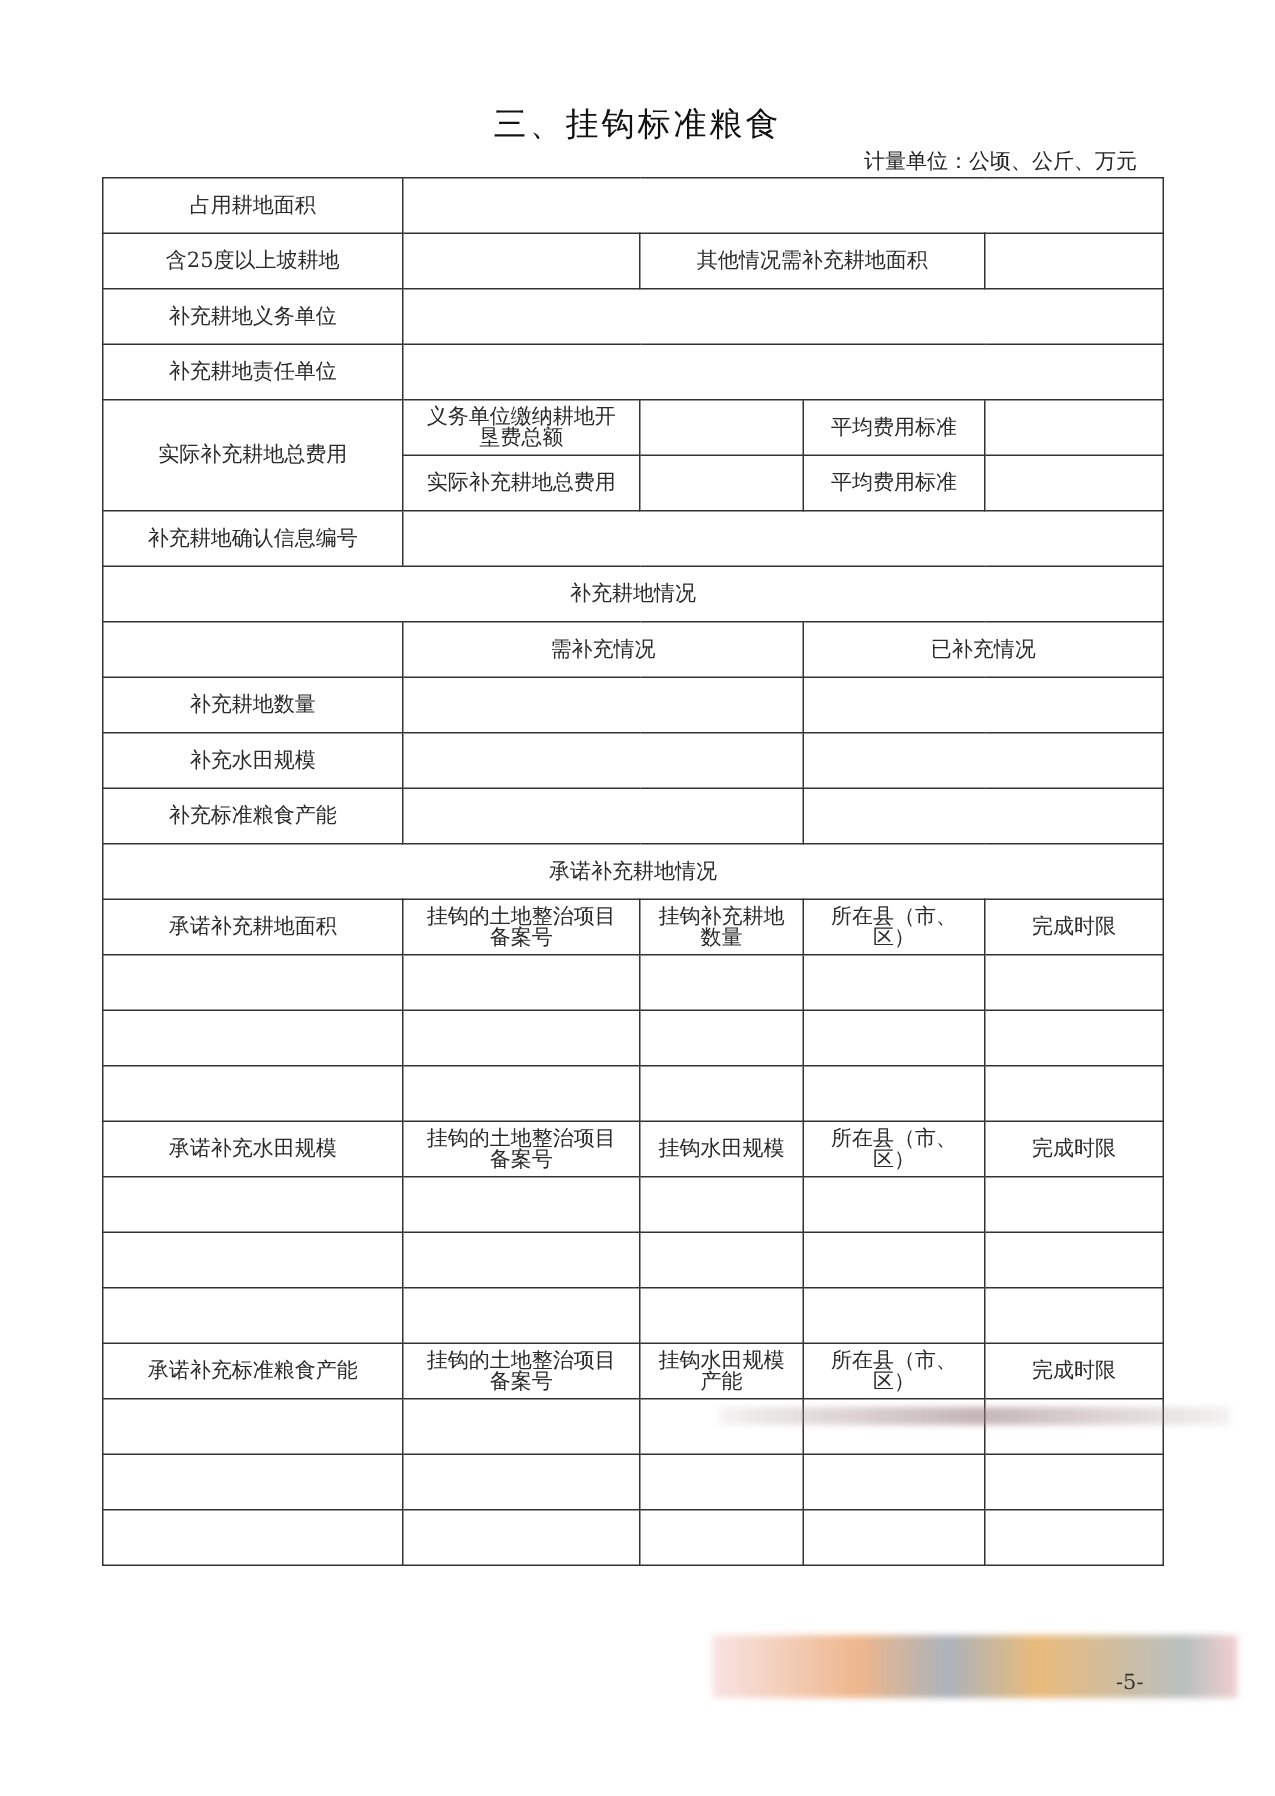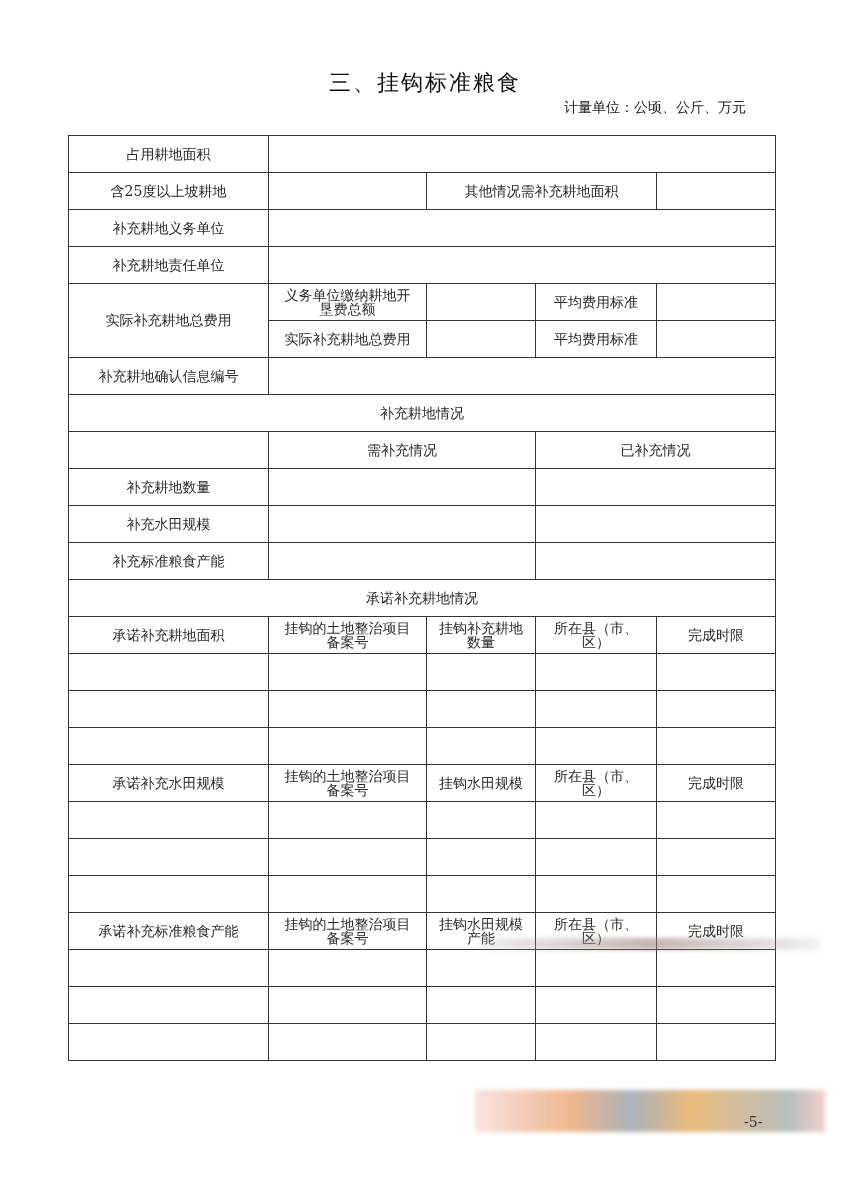--- a/index.html
+++ b/index.html
@@ -8,25 +8,25 @@
     background: #ffffff; overflow: hidden;
     font-family: "DejaVu Serif", "Liberation Serif", serif;
     color: #222;
   }
   .title {
     position: absolute; left: 0; width: 850px; top: 68px;
     text-align: center; font-size: 22px; letter-spacing: 2px; color: #111;
     font-family: "DejaVu Sans", "Liberation Sans", sans-serif;
   }
   .unit {
-    position: absolute; right: 104px; top: 99px;
+    position: absolute; right: 92px; top: 99px;
     font-size: 14px; color: #222;
   }
   table.form {
-    position: absolute; left: 68px; top: 135px;
+    position: absolute; left: 68px; top: 118px;
     width: 707px; border-collapse: collapse; table-layout: fixed;
   }
   table.form td {
     border: 1.6px solid #333;
     height: 36px; padding: 0;
     text-align: center; vertical-align: middle;
     font-size: 14px; line-height: 15px; color: #2a2a2a;
   }
   table.form td.two { line-height: 14px; }
   table.form td.input { background: transparent; }

